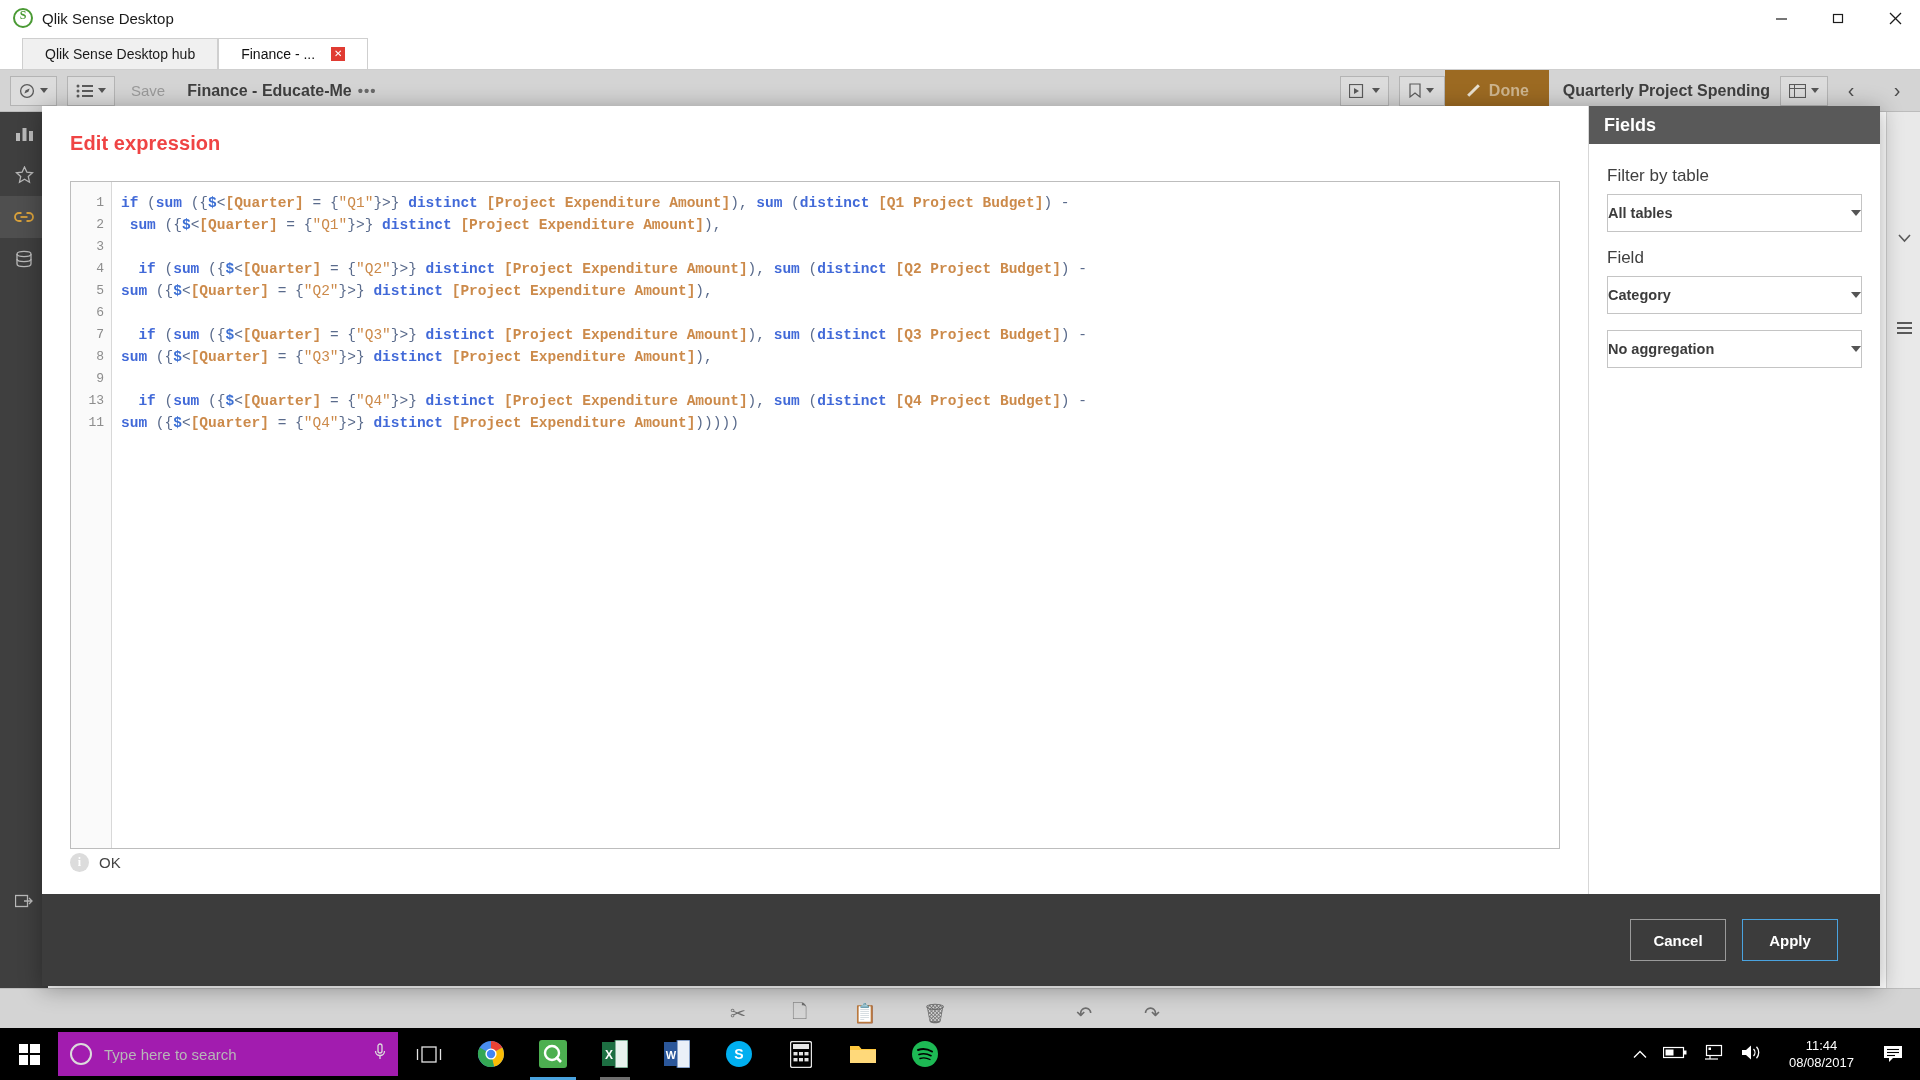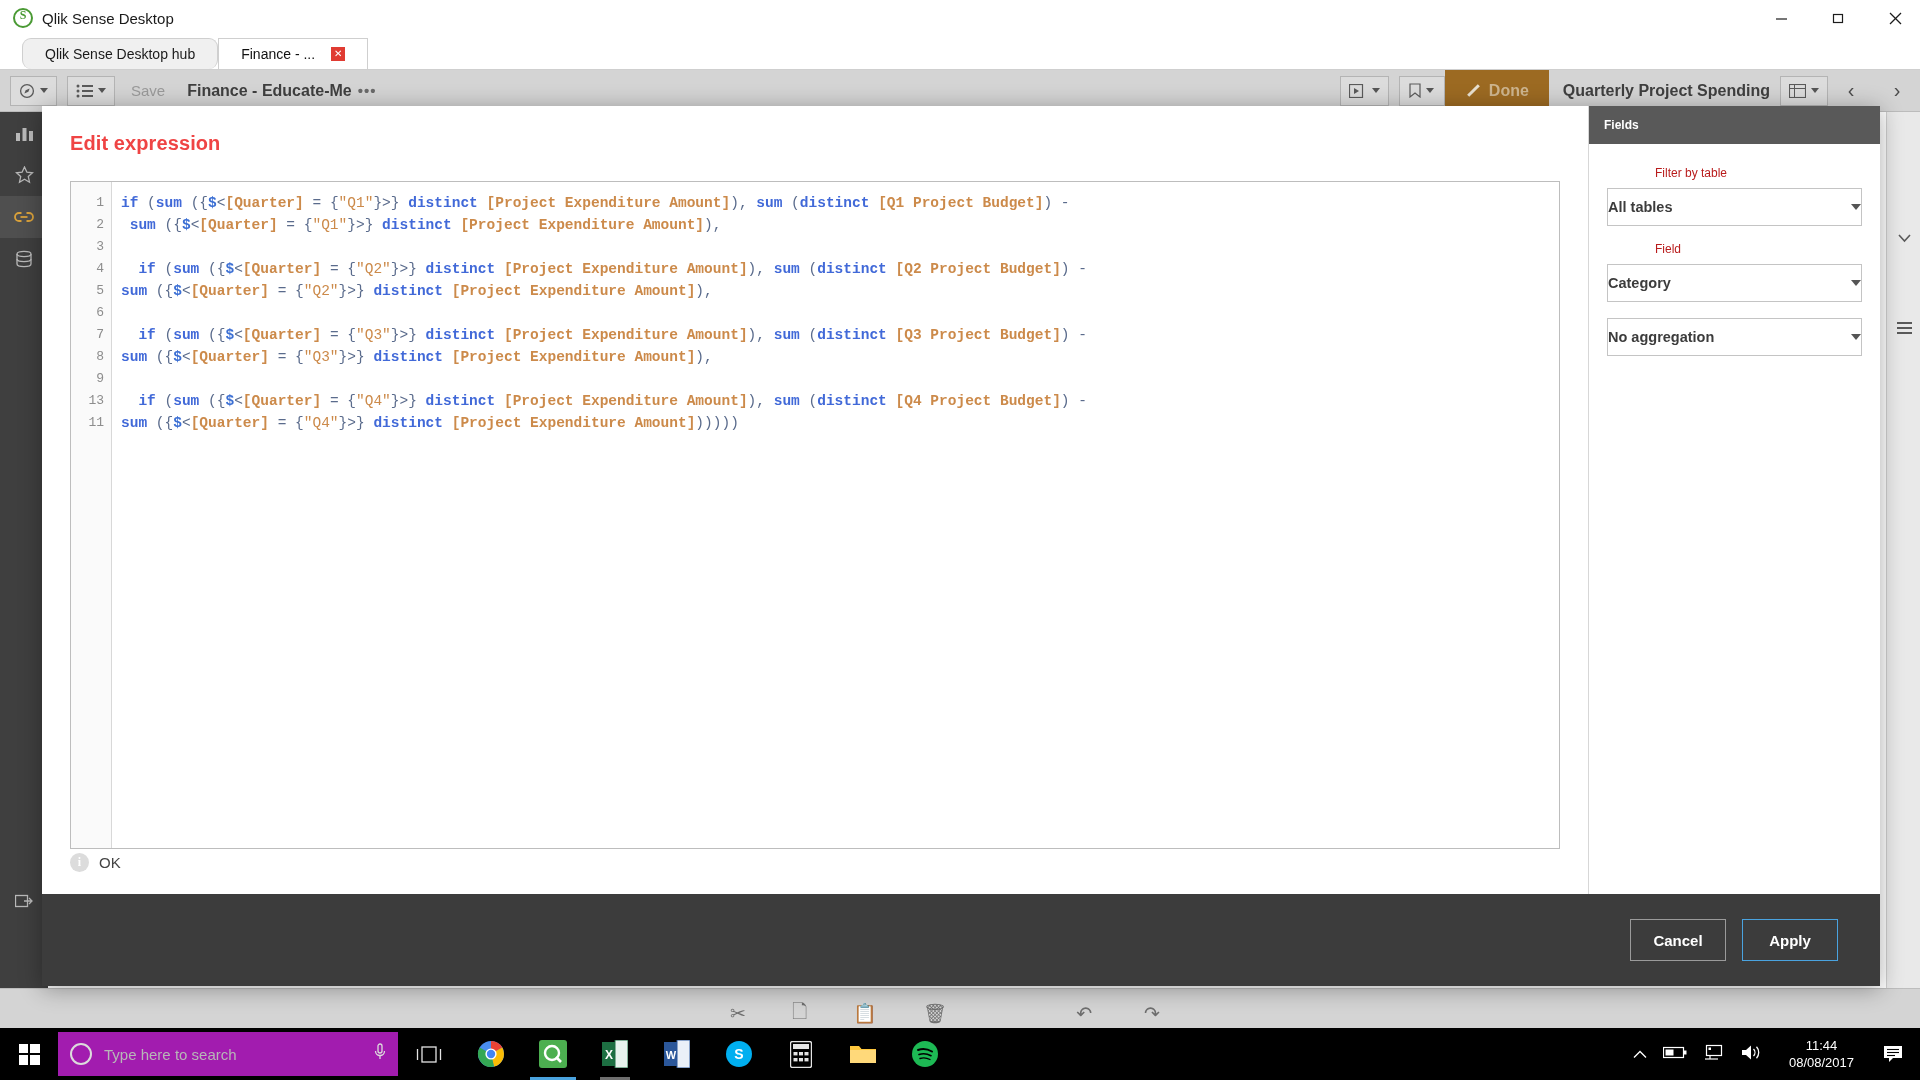--- a/index.html
+++ b/index.html
@@ -39,21 +39,21 @@
   .tabstrip {
     position: absolute; top: 36px; left: 0; width: 1920px; height: 34px;
     background: #ffffff; display: flex; align-items: flex-end;
     border-bottom: 1px solid #cfcfcf;
   }
   .tab {
     height: 31px; display: flex; align-items: center; padding: 0 22px;
     font-size: 14px; color: #1a1a1a; background: #f0f0f0;
     border: 1px solid #cfcfcf; border-bottom: none; position: relative;
   }
-  .tab.first { margin-left: 22px; border-radius: 9px; }
+  .tab.first { margin-left: 22px; }
   .tab.active { background: #ffffff; color: #111; z-index: 2; }
   .tab-close {
     width: 14px; height: 14px; margin-left: 16px; background: #e03b32;
     color: #fff; font-size: 10px; line-height: 14px; text-align: center;
     font-family: "Liberation Sans", sans-serif;
   }
 
   
   .apptoolbar {
     position: absolute; top: 70px; left: 0; width: 1920px; height: 42px;
@@ -161,25 +161,25 @@
     width: 19px; height: 19px; border-radius: 50%; background: #dcdcdc;
     color: #ffffff; font-size: 12px; font-weight: bold; line-height: 19px;
     text-align: center; font-family: "Liberation Serif", serif;
   }
   .status-text { font-size: 15px; color: #444; }
 
   
   .fields-panel { width: 292px; flex: none; border-left: 1px solid #d7d7d7;
                   display: flex; flex-direction: column; }
   .fields-head {
-    height: 38px; background: #595959; color: #fff; font-size: 12px;
+    height: 38px; background: #595959; color: #fff; font-size: 18px;
     font-weight: bold; display: flex; align-items: center; padding-left: 15px;
   }
   .fields-inner { padding: 22px 18px 0 18px; }
-  .f-label { font-size: 12px; color: #b91c1c; margin-bottom: 8px; margin-left: 48px; }
+  .f-label { font-size: 17px; color: #404040; margin-bottom: 8px; }
   .f-select {
     height: 38px; border: 1px solid #c4c4c4; background: #fff;
     display: flex; align-items: center; padding: 0 0;
     font-size: 14.5px; font-weight: bold; color: #3c3c3c; margin-bottom: 16px;
   }
   .f-select .caret2 {
     margin-left: auto; width: 0; height: 0;
     border-left: 5px solid transparent; border-right: 5px solid transparent;
     border-top: 6px solid #555;
   }

